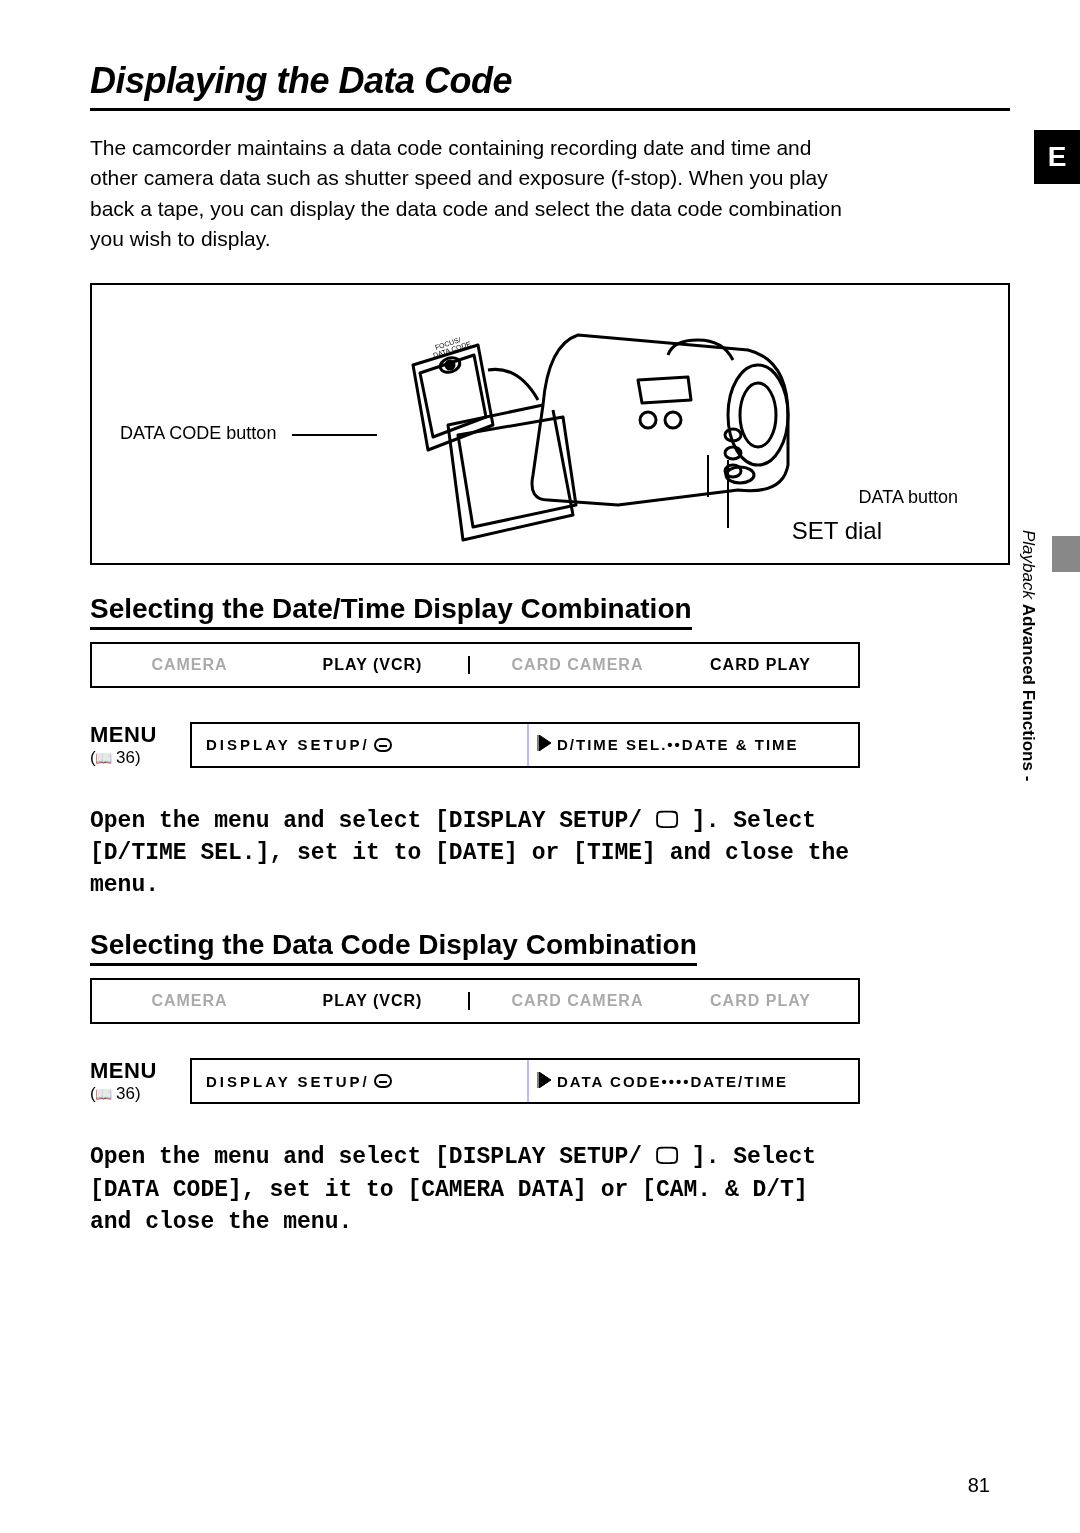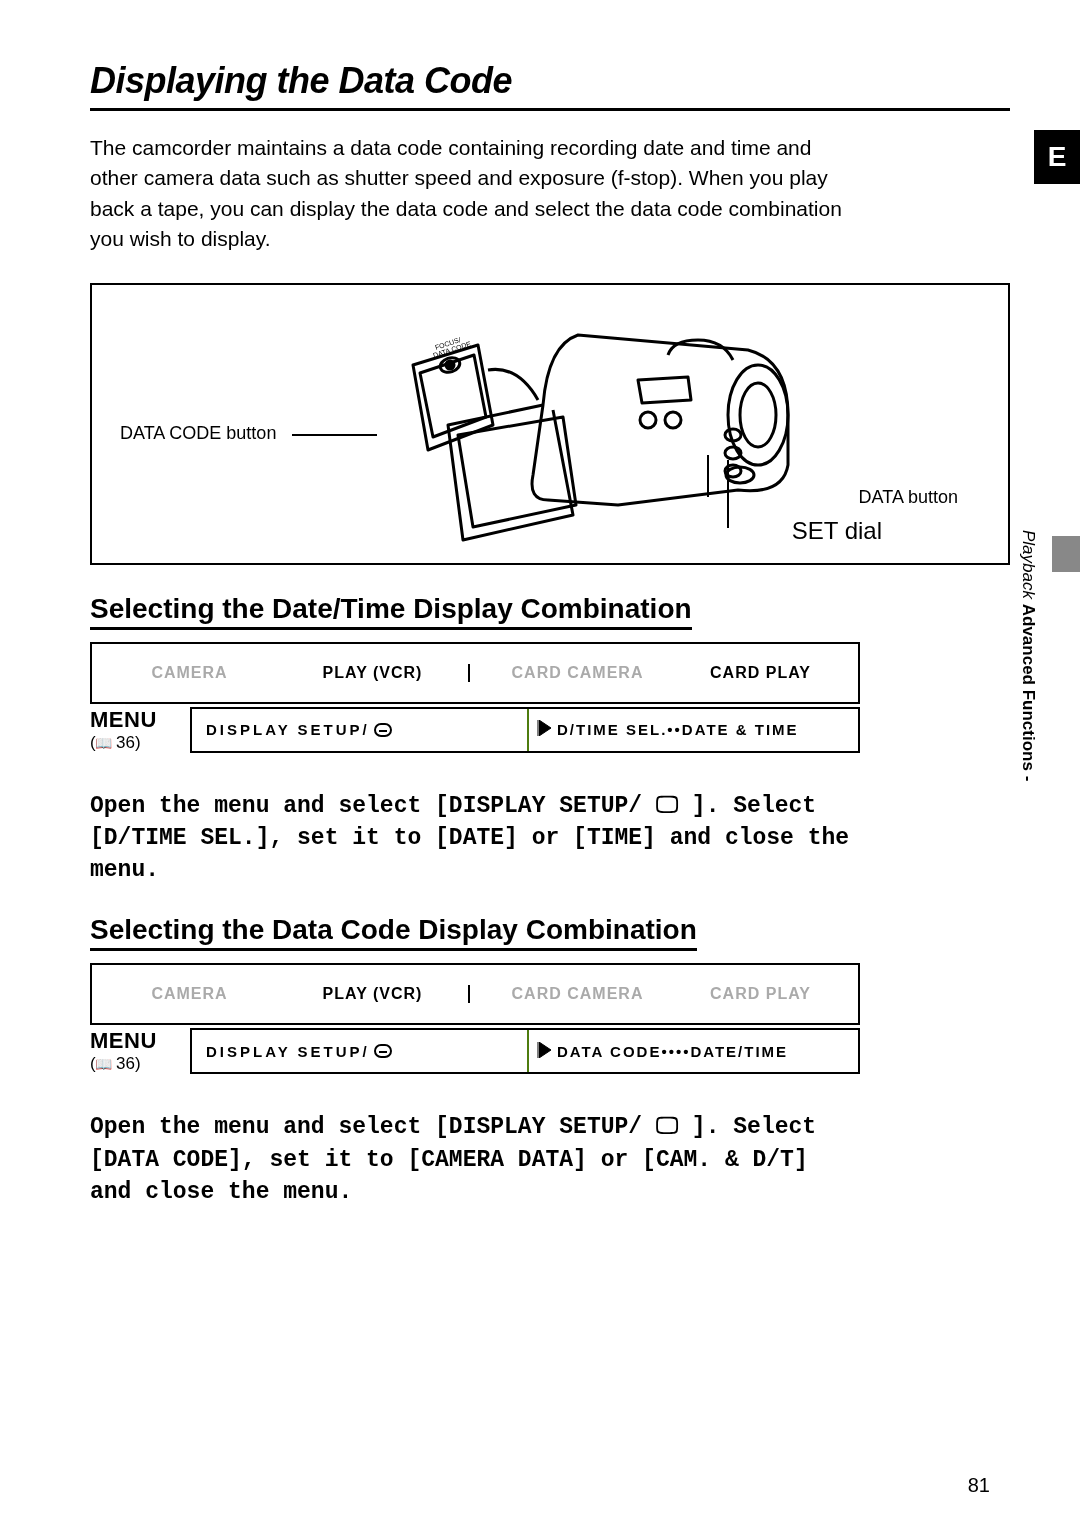--- a/index.html
+++ b/index.html
@@ -10,31 +10,31 @@
   .intro { font-size: 21px; line-height: 1.45; max-width: 770px; }
   .illus { position: relative; border: 2px solid #000; margin-top: 28px; height: 282px; }
   .cam-svg { position: absolute; right: 200px; top: 20px; }
   .label-dc { position: absolute; left: 28px; top: 138px; font-size: 18px; }
   .label-menu { position: absolute; right: 50px; top: 202px; font-size: 18px; }
   .label-set { position: absolute; right: 126px; top: 232px; font-size: 24px; }
   .dc-line { position: absolute; left: 200px; top: 149px; width: 85px; height: 2px; background: #000; }
   .mb-line { position: absolute; left: 615px; top: 170px; width: 2px; height: 42px; background: #000; }
   .sd-line { position: absolute; left: 635px; top: 175px; width: 2px; height: 68px; background: #000; }
   .subhead { font-weight: bold; font-size: 28px; margin-top: 28px; border-bottom: 3px solid #000; display: inline-block; padding-bottom: 2px; margin-bottom: 12px; }
-  .mode-row { display: flex; gap: 8px; border: 2px solid #000; padding: 20px 10px; width: 770px; justify-content: space-between; align-items: center; }
+  .mode-row { display: flex; gap: 8px; border: 2px solid #000; padding: 12px 10px; width: 770px; justify-content: space-between; align-items: center; }
   .mode { font-weight: bold; font-size: 16px; letter-spacing: 1px; flex: 1; text-align: center; }
   .mode.dim { color: #aaa; }
   .mode.sep { border-left: 2px solid #000; padding-left: 20px; }
-  .menu-block { display: flex; align-items: flex-end; margin-top: 3px; width: 770px; }
+  .menu-block { display: flex; align-items: flex-end; margin-top: 34px; width: 770px; }
   .menu-label { width: 100px; }
   .menu-label .menu-word { font-family: "Arial Black", Arial, sans-serif; font-weight: 900; font-size: 22px; letter-spacing: 0.5px; }
   .menu-label .menu-ref { font-size: 17px; }
   .menu-table { flex: 1; display: flex; border: 2px solid #000; height: 46px; }
   .menu-left { flex: 1; display: flex; align-items: center; padding-left: 14px; font-weight: bold; letter-spacing: 3px; font-size: 15px; }
-  .menu-right { flex: 1; border-left: 2px solid #4d7c0f; display: flex; align-items: center; padding-left: 8px; font-weight: bold; letter-spacing: 2px; font-size: 15px; }
+  .menu-right { flex: 1; border-left: 2px solid #c4b5fd; display: flex; align-items: center; padding-left: 8px; font-weight: bold; letter-spacing: 2px; font-size: 15px; }
   .arrow-icon { display: inline-block; margin-right: 6px; }
   .display-icon { display: inline-flex; width: 18px; height: 14px; border: 2px solid #000; border-radius: 7px; margin-left: 4px; position: relative; }
   .display-icon::after { content: ""; position: absolute; width: 8px; height: 2px; background: #000; left: 3px; top: 5px; }
   .instr { font-weight: bold; font-size: 23px; line-height: 1.4; margin-top: 37px; max-width: 770px; font-family: Liberation Mono, monospace; }
   .side-tab { position: absolute; right: 0; top: 130px; width: 46px; height: 54px; background: #000; color: #fff; font-weight: bold; font-size: 28px; display: flex; align-items: center; justify-content: center; }
   .side-text { position: absolute; right: 42px; top: 530px; writing-mode: vertical-rl; font-size: 17px; }
   .side-text .bold { font-weight: bold; }
   .side-text .ital { font-style: italic; }
   .side-bar { position: absolute; right: 0; top: 536px; width: 28px; height: 36px; background: #888; }
   .pagenum { position: absolute; bottom: 36px; right: 90px; font-size: 20px; }

